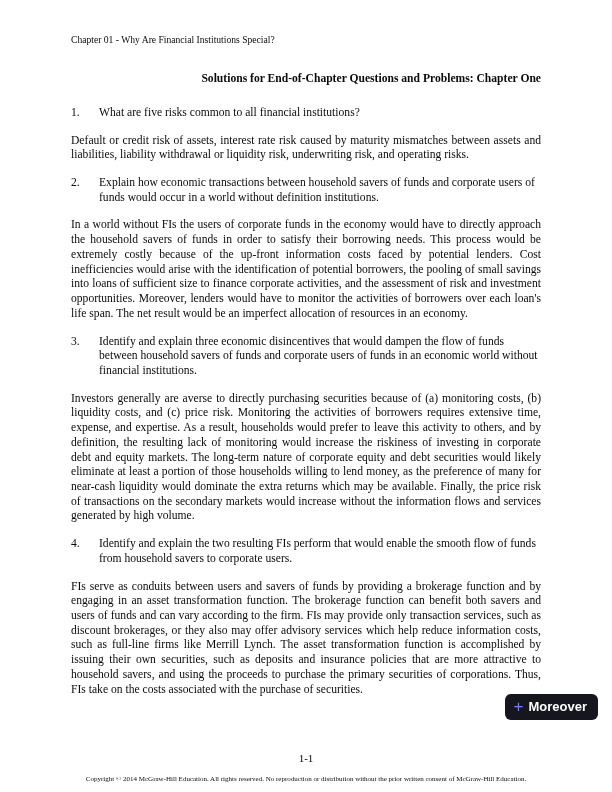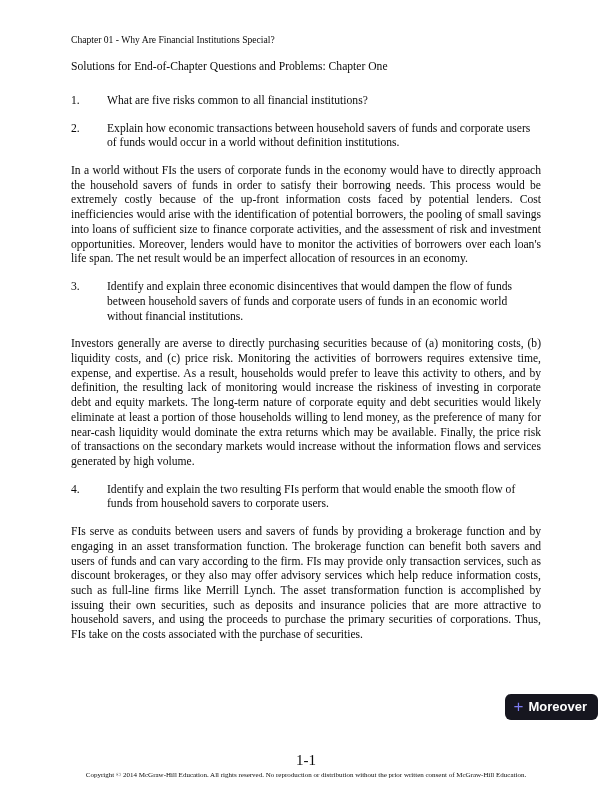--- a/index.html
+++ b/index.html
@@ -13,33 +13,33 @@
   }
   .page{
     position:absolute;inset:0;
     padding:34px 71px 0 71px;
     box-sizing:border-box;
     font-size:11.6px;
     line-height:1.27;
   }
   .doc-header{
     font-size:9.6px;
-    margin-bottom:14px;
+    margin-bottom:26px;
   }
   .doc-title{
-    font-weight:normal;
-    text-align:left;
+    font-weight:bold;
+    text-align:right;
     margin-bottom:19px;
   }
   .q-block{
     display:flex;
     margin-bottom:13px;
   }
   .q-num{flex:0 0 28px;}
-  .q-text{flex:1;margin-left:8px;}
+  .q-text{flex:1;}
   .answer{
     text-align:justify;
     margin-bottom:13px;
   }
   .studyxy-badge{
     position:absolute;
     right:14px;
     top:694px;
     background:#16161f;
     color:#ffffff;
@@ -58,42 +58,43 @@
     font-size:17px;
     line-height:1;
   }
   .footer{
     position:absolute;
     left:0;right:0;
     top:752px;
     text-align:center;
   }
   .footer .page-num{
-    font-size:15px;
-    margin-bottom:2px;
+    font-size:11px;
+    margin-bottom:11px;
   }
   .footer .copyright{
     font-size:7px;
     line-height:1.35;
     padding:0 60px;
   }
 </style>
 </head>
 <body>
 
 <div class="page">
 
   <div class="doc-header">Chapter 01 - Why Are Financial Institutions Special?</div>
 
   <div class="doc-title">Solutions for End-of-Chapter Questions and Problems: Chapter One</div>
 
   <div class="q-block">
     <span class="q-num">1.</span>
     <span class="q-text">What are five risks common to all financial institutions?</span>
   </div>
+  <div class="answer">Default or credit risk of assets, interest rate risk caused by maturity mismatches between assets and liabilities, liability withdrawal or liquidity risk, underwriting risk, and operating risks.</div>
 
   <div class="q-block">
     <span class="q-num">2.</span>
     <span class="q-text">Explain how economic transactions between household savers of funds and corporate users of funds would occur in a world without definition institutions.</span>
   </div>
   <div class="answer">In a world without FIs the users of corporate funds in the economy would have to directly approach the household savers of funds in order to satisfy their borrowing needs. This process would be extremely costly because of the up-front information costs faced by potential lenders. Cost inefficiencies would arise with the identification of potential borrowers, the pooling of small savings into loans of sufficient size to finance corporate activities, and the assessment of risk and investment opportunities. Moreover, lenders would have to monitor the activities of borrowers over each loan's life span. The net result would be an imperfect allocation of resources in an economy.</div>
 
   <div class="q-block">
     <span class="q-num">3.</span>
     <span class="q-text">Identify and explain three economic disincentives that would dampen the flow of funds between household savers of funds and corporate users of funds in an economic world without financial institutions.</span>

